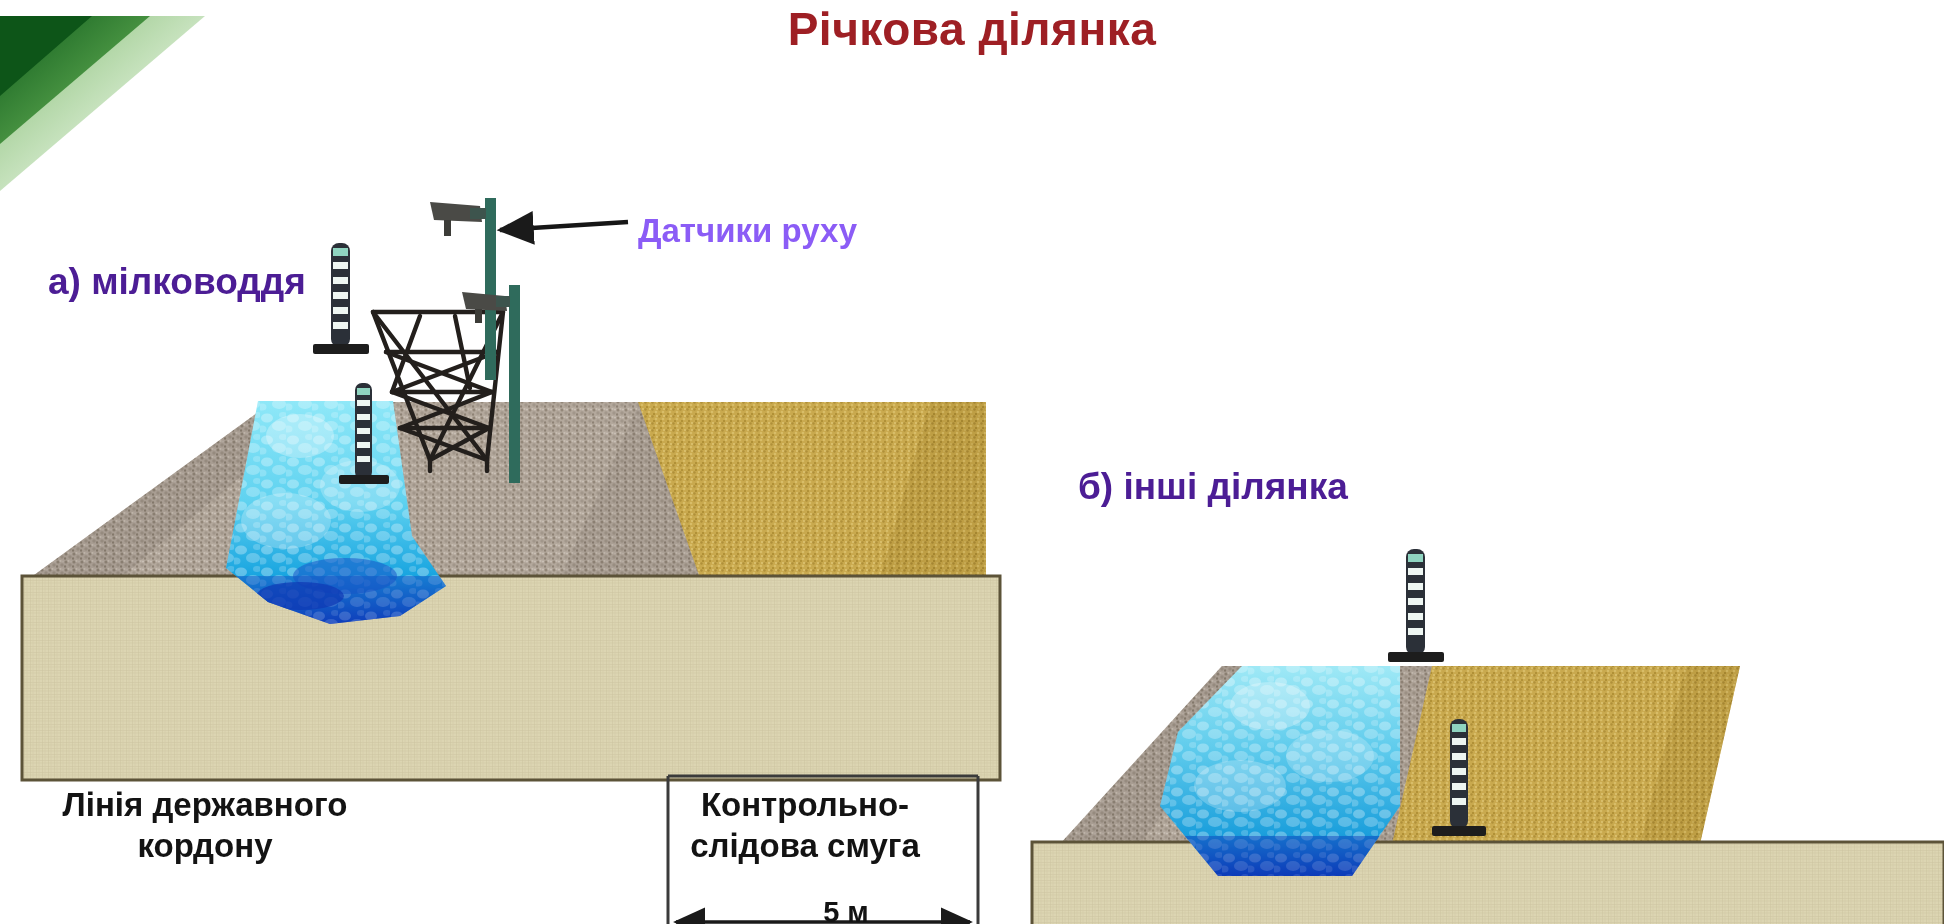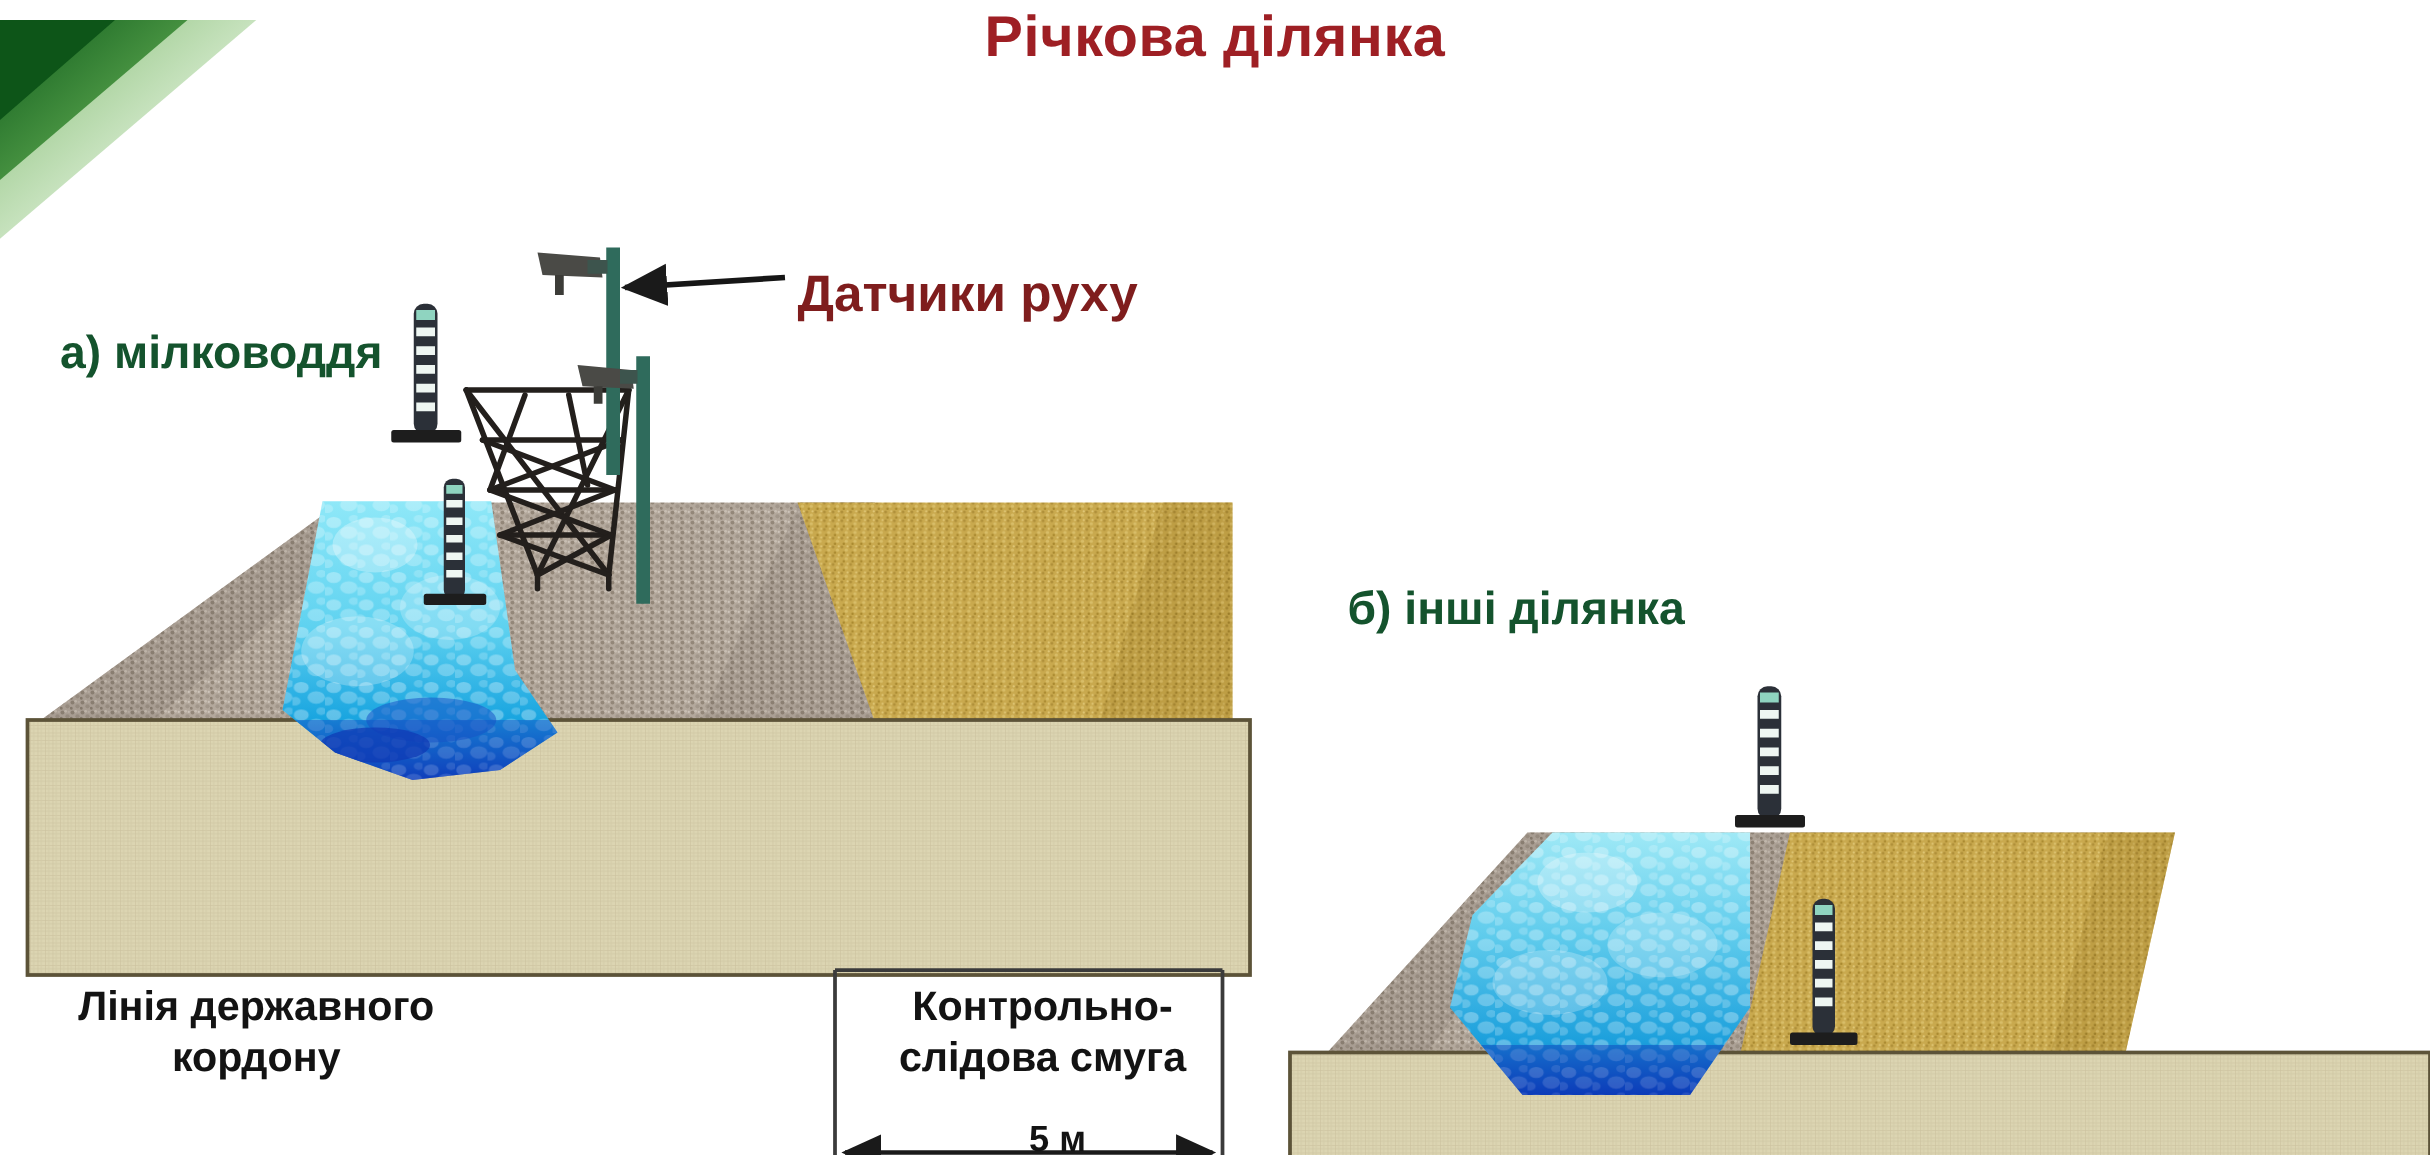--- a/index.html
+++ b/index.html
@@ -30,29 +30,29 @@
     white-space: nowrap;
   }
 
   
   #corner-ribbon { left: 0; top: 0; width: 240px; height: 190px; }
 
   
   .section-label {
     font-size: 37px;
     font-weight: bold;
-    color: #14532d;
+    color: #4c1d95;
     white-space: nowrap;
   }
   #label-a { left: 48px; top: 245px; }
   #label-b { left: 1078px; top: 450px; }
 
   #label-sensors {
     left: 638px; top: 196px;
-    font-size: 41px; font-weight: bold; color: #7f1d1d;
+    font-size: 33px; font-weight: bold; color: #8b5cf6;
     white-space: nowrap;
   }
 
   
   .legend-text {
     font-size: 33px;
     font-weight: bold;
     color: #131313;
     text-align: center;
     line-height: 1.25;
@@ -336,18 +336,18 @@
   <div class="abs section-label" id="label-a">а) мілководдя</div>
 
   <div class="abs section-label" id="label-b">б) інші ділянка</div>
 
   <div class="abs" id="label-sensors">Датчики руху</div>
 
   <div class="abs legend-text" id="legend-border" style="white-space:pre-line;">Лінія державного
 кордону</div>
 
 
-  <div class="abs legend-text" id="legend-strip" style="white-space:pre-line;padding-left:29px;">Контрольно-
+  <div class="abs legend-text" id="legend-strip" style="white-space:pre-line;">Контрольно-
 слідова смуга</div>
 
   <div class="abs" id="legend-dim">5 м</div>
 
 </div>
 
 </body></html>

